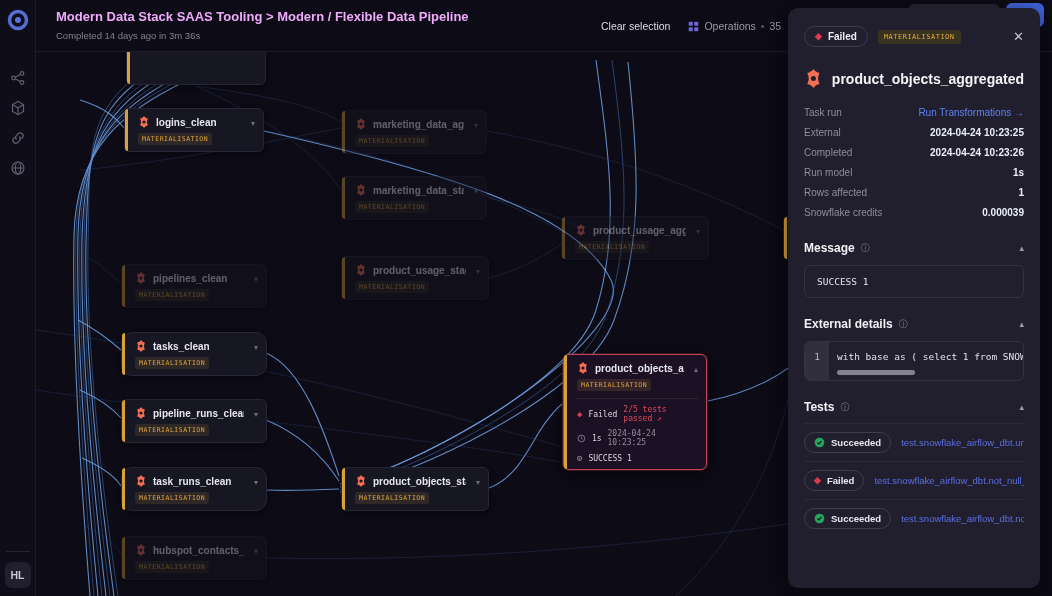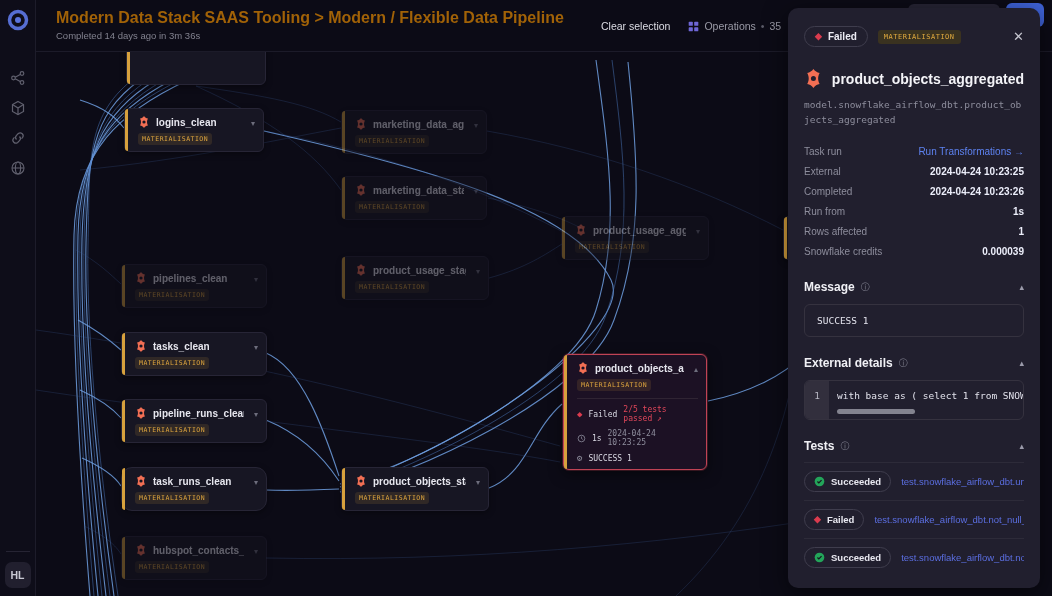--- a/index.html
+++ b/index.html
@@ -18,21 +18,21 @@
   .side-ic { width:16px; height:16px; opacity:.75; cursor:pointer; }
   #side-bottom { margin-top:auto; width:100%; display:flex; flex-direction:column; align-items:center; }
   #side-div { width:24px; height:1px; background:#26block24; background:#262433; margin-bottom:10px; }
   #avatar { width:26px; height:26px; border-radius:7px; background:#211f2e; color:#c9c9d4;
     font-size:10.5px; font-weight:bold; display:flex; align-items:center; justify-content:center;
     margin-bottom:8px; cursor:pointer; }
 
   
   #header { position:absolute; left:36px; top:0; right:0; height:52px; background:#0c0b16;
     border-bottom:1px solid #1c1b29; z-index:5; }
-  #hdr-title { position:absolute; left:20px; top:9px; font-size:16px; font-weight:bold; color:#a16207; }
+  #hdr-title { position:absolute; left:20px; top:9px; font-size:13px; font-weight:bold; color:#f0abfc; }
   #hdr-sub { position:absolute; left:20px; top:30px; font-size:9.5px; color:#82828f; }
   #hdr-right { position:absolute; left:565px; top:0; height:52px; display:flex; align-items:center; gap:18px; }
   #clear-sel { font-size:10.5px; color:#dcdce4; cursor:pointer; }
   .hdr-chip { display:flex; align-items:center; gap:5px; font-size:10.5px; color:#9a9aa6; cursor:pointer; }
   .hdr-chip .cnt { color:#9a9aa6; }
   .dot { color:#5b5b68; }
 
   
   .hidden-btn { position:absolute; z-index:6; border-radius:6px; cursor:pointer; }
   #btn-dark { left:908px; top:4px; width:92px; height:24px; background:#262434; }
@@ -236,21 +236,21 @@
           <svg viewBox="0 0 24 24">
             <path fill="#f26f54" d="M12 0c1.9 2.7 4.7 4.5 7.9 5C18.7 7.1 18 9.5 18 12s.7 4.9 1.9 7c-3.2.5-6 2.3-7.9 5-1.9-2.7-4.7-4.5-7.9-5C5.3 16.9 6 14.5 6 12s-.7-4.9-1.9-7C7.3 4.5 10.1 2.7 12 0zm0 8.8A3.2 3.2 0 1 0 12 15.2 3.2 3.2 0 0 0 12 8.8z"></path>
           </svg>
           <span class="nname">product_usage_staging</span>
           <span class="nchev">▾</span>
         </div>
         <div class="nbadges">
           <span class="nbadge">MATERIALISATION</span>
         </div>
       </div>
-      <div class="node normal" style="left: 85px; top: 332px; width: 146px; height: 44px;">
+      <div class="node normal" style="left: 85px; top: 332px; width: 146px; height: 44px; border-radius: 11px;">
         <div class="nhead">
           <svg viewBox="0 0 24 24">
             <path fill="#f26f54" d="M12 0c1.9 2.7 4.7 4.5 7.9 5C18.7 7.1 18 9.5 18 12s.7 4.9 1.9 7c-3.2.5-6 2.3-7.9 5-1.9-2.7-4.7-4.5-7.9-5C5.3 16.9 6 14.5 6 12s-.7-4.9-1.9-7C7.3 4.5 10.1 2.7 12 0zm0 8.8A3.2 3.2 0 1 0 12 15.2 3.2 3.2 0 0 0 12 8.8z"></path>
           </svg>
           <span class="nname">tasks_clean</span>
           <span class="nchev">▾</span>
         </div>
         <div class="nbadges">
           <span class="nbadge">MATERIALISATION</span>
         </div>
@@ -407,37 +407,36 @@
     <span id="type-badge">MATERIALISATION</span>
     <span id="close-x">✕</span>
   </div>
 
   <div id="title-row">
     <svg viewBox="0 0 24 24">
         <path fill="#f26f54" d="M12 0c1.9 2.7 4.7 4.5 7.9 5C18.7 7.1 18 9.5 18 12s.7 4.9 1.9 7c-3.2.5-6 2.3-7.9 5-1.9-2.7-4.7-4.5-7.9-5C5.3 16.9 6 14.5 6 12s-.7-4.9-1.9-7C7.3 4.5 10.1 2.7 12 0zm0 8.8A3.2 3.2 0 1 0 12 15.2 3.2 3.2 0 0 0 12 8.8z"></path>
       </svg>
     <span id="panel-title">product_objects_aggregated</span>
   </div>
-  <div id="panel-sub">model.snowflake_airflow_dbt.product_objects_aggregated</div>
 
   <div id="details">
       <div class="drow">
         <span class="dlabel">Task run</span>
         <span class="dlink">Run Transformations →</span>
       </div>
       <div class="drow">
         <span class="dlabel">External</span>
         <span class="dvalue">2024-04-24 10:23:25</span>
       </div>
       <div class="drow">
         <span class="dlabel">Completed</span>
         <span class="dvalue">2024-04-24 10:23:26</span>
       </div>
       <div class="drow">
-        <span class="dlabel">Run from</span>
+        <span class="dlabel">Run model</span>
         <span class="dvalue">1s</span>
       </div>
       <div class="drow">
         <span class="dlabel">Rows affected</span>
         <span class="dvalue">1</span>
       </div>
       <div class="drow">
         <span class="dlabel">Snowflake credits</span>
         <span class="dvalue">0.000039</span>
       </div>

